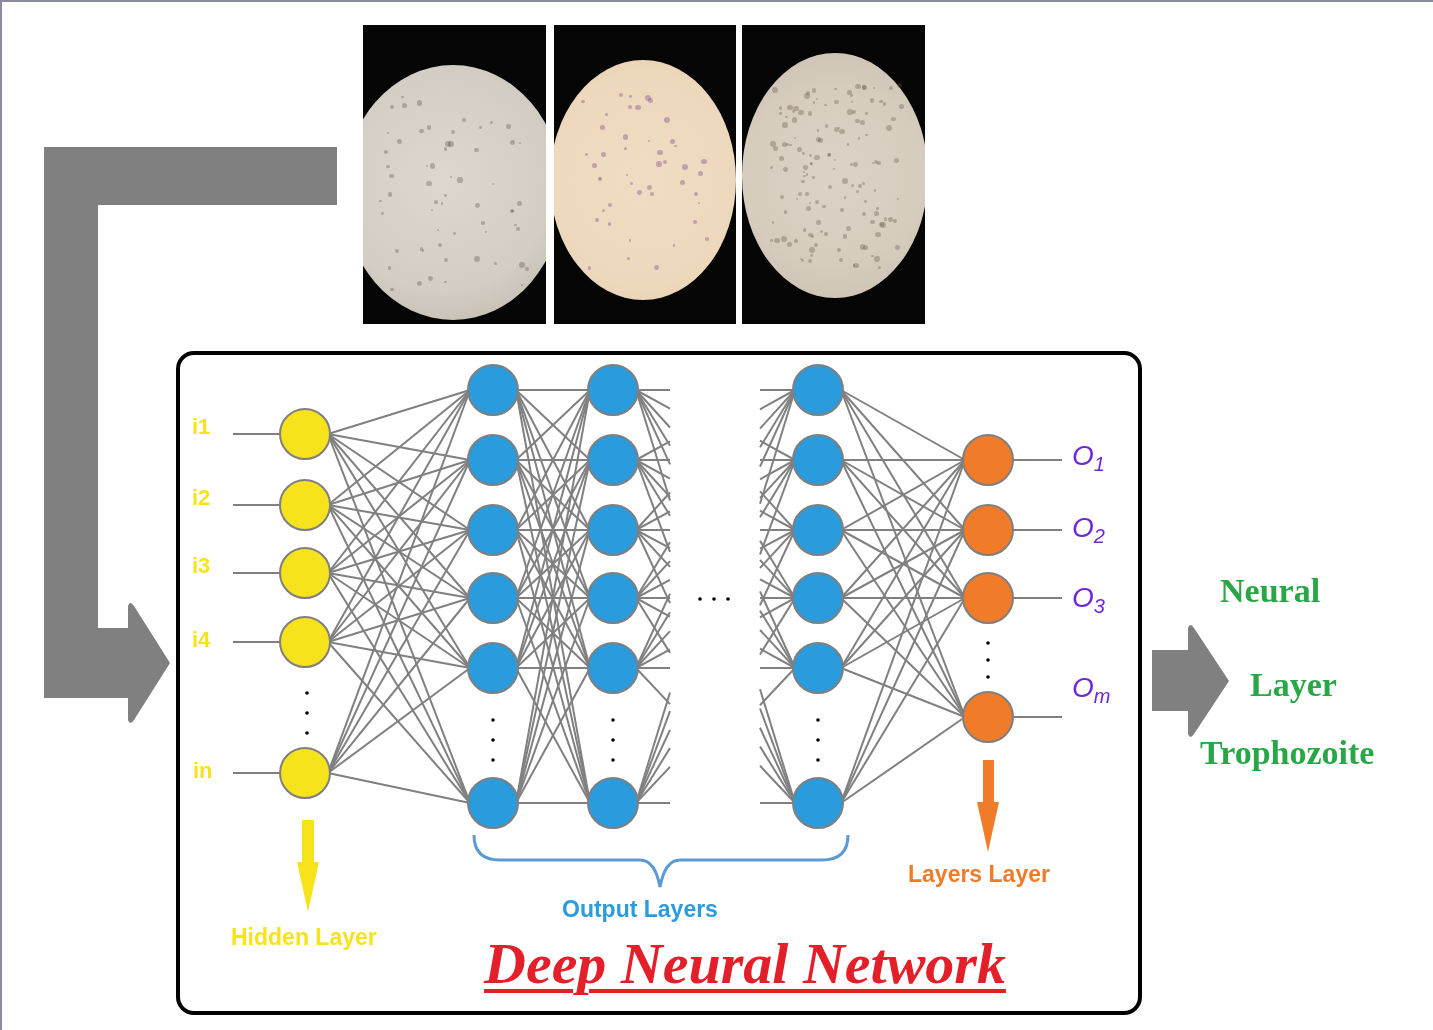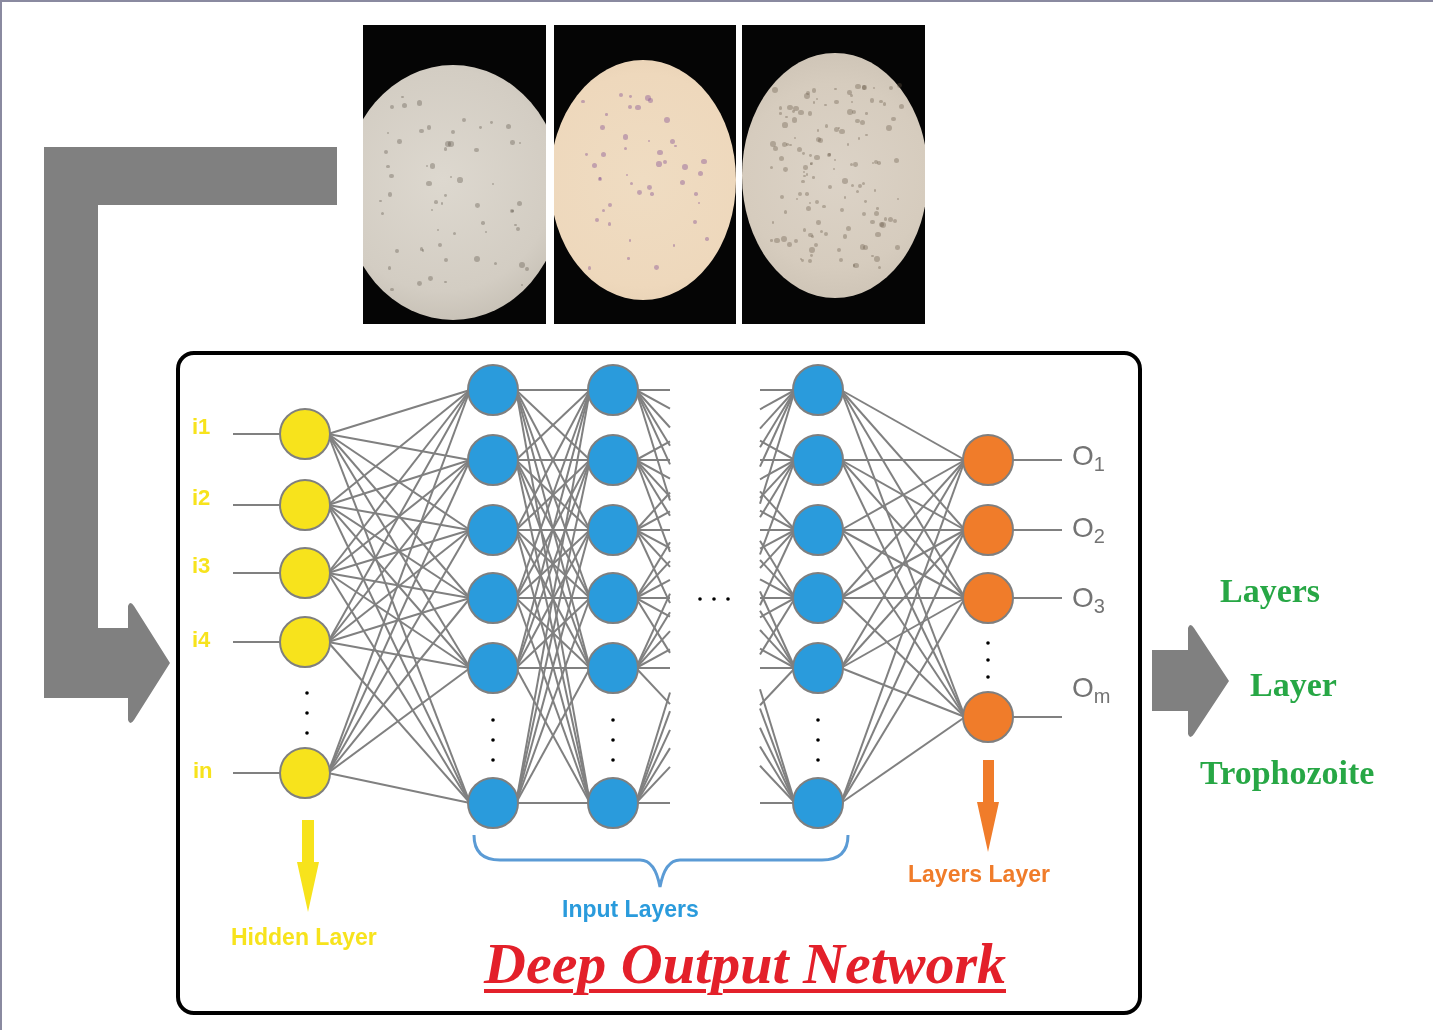--- a/index.html
+++ b/index.html
@@ -26,21 +26,21 @@
   .micro1 .disk { left: -20px; top: 40px; width: 220px; height: 255px;
     background: radial-gradient(circle at 45% 45%, #ddd8cf 0%, #d3cdc3 60%, #b9b2a6 100%); }
   .micro2 .disk { left: -4px; top: 35px; width: 186px; height: 240px;
     background: radial-gradient(circle at 50% 50%, #efdcc2 0%, #eed8bc 70%, #e4cdb0 100%); }
   .micro3 .disk { left: 0px; top: 28px; width: 186px; height: 245px;
     background: radial-gradient(circle at 50% 50%, #dcd3c7 0%, #d6ccbe 60%, #c8beb0 100%); }
   .speck { position: absolute; border-radius: 50%; }
 
   .lbl { position: absolute; font-weight: bold; white-space: nowrap; }
   .in-lbl { color: #f7e31c; font-size: 22px; }
-  .out-lbl { color: #737373; font-size: 28px; font-weight: normal; }
+  .out-lbl { color: #6d28d9; font-size: 28px; font-weight: normal; font-style: italic; }
   .out-lbl sub { font-size: 20px; vertical-align: -6px; }
   .layer-lbl { font-size: 23px; }
   .title {
     position: absolute; left: 484px; top: 930px;
     font-family: "Liberation Serif", serif; font-style: italic; font-weight: bold;
     font-size: 58px; color: #e3202a; text-decoration: underline;
     text-decoration-thickness: 4px; text-underline-offset: 6px; white-space: nowrap;
   }
   .class-lbl {
     position: absolute; font-family: "Liberation Serif", serif; font-weight: bold;
@@ -550,20 +550,20 @@
 <div class="lbl in-lbl" style="left:192px;top:553px;">i3</div>
 <div class="lbl in-lbl" style="left:192px;top:627px;">i4</div>
 <div class="lbl in-lbl" style="left:193px;top:758px;">in</div>
 
 <div class="lbl out-lbl" style="left:1072px;top:440px;"><span>O</span><sub>1</sub></div>
 <div class="lbl out-lbl" style="left:1072px;top:512px;"><span>O</span><sub>2</sub></div>
 <div class="lbl out-lbl" style="left:1072px;top:582px;"><span>O</span><sub>3</sub></div>
 <div class="lbl out-lbl" style="left:1072px;top:672px;"><span>O</span><sub>m</sub></div>
 
 <div class="lbl layer-lbl" style="left:231px;top:924px;color:#f7e31c;">Hidden Layer</div>
-<div class="lbl layer-lbl" style="left:562px;top:896px;color:#2a9bdc;">Input Layers</div>
+<div class="lbl layer-lbl" style="left:562px;top:896px;color:#2a9bdc;">Output Layers</div>
 <div class="lbl layer-lbl" style="left:908px;top:861px;color:#f07c2a;">Layers Layer</div>
 
-<div class="title">Deep Output Network</div>
-
-<div class="class-lbl" style="left:1220px;top:572px;">Layers</div>
+<div class="title">Deep Neural Network</div>
+
+<div class="class-lbl" style="left:1220px;top:572px;">Neural</div>
 <div class="class-lbl" style="left:1250px;top:666px;">Layer</div>
-<div class="class-lbl" style="left:1200px;top:754px;">Trophozoite</div>
+<div class="class-lbl" style="left:1200px;top:734px;">Trophozoite</div>
 
 </body></html>

